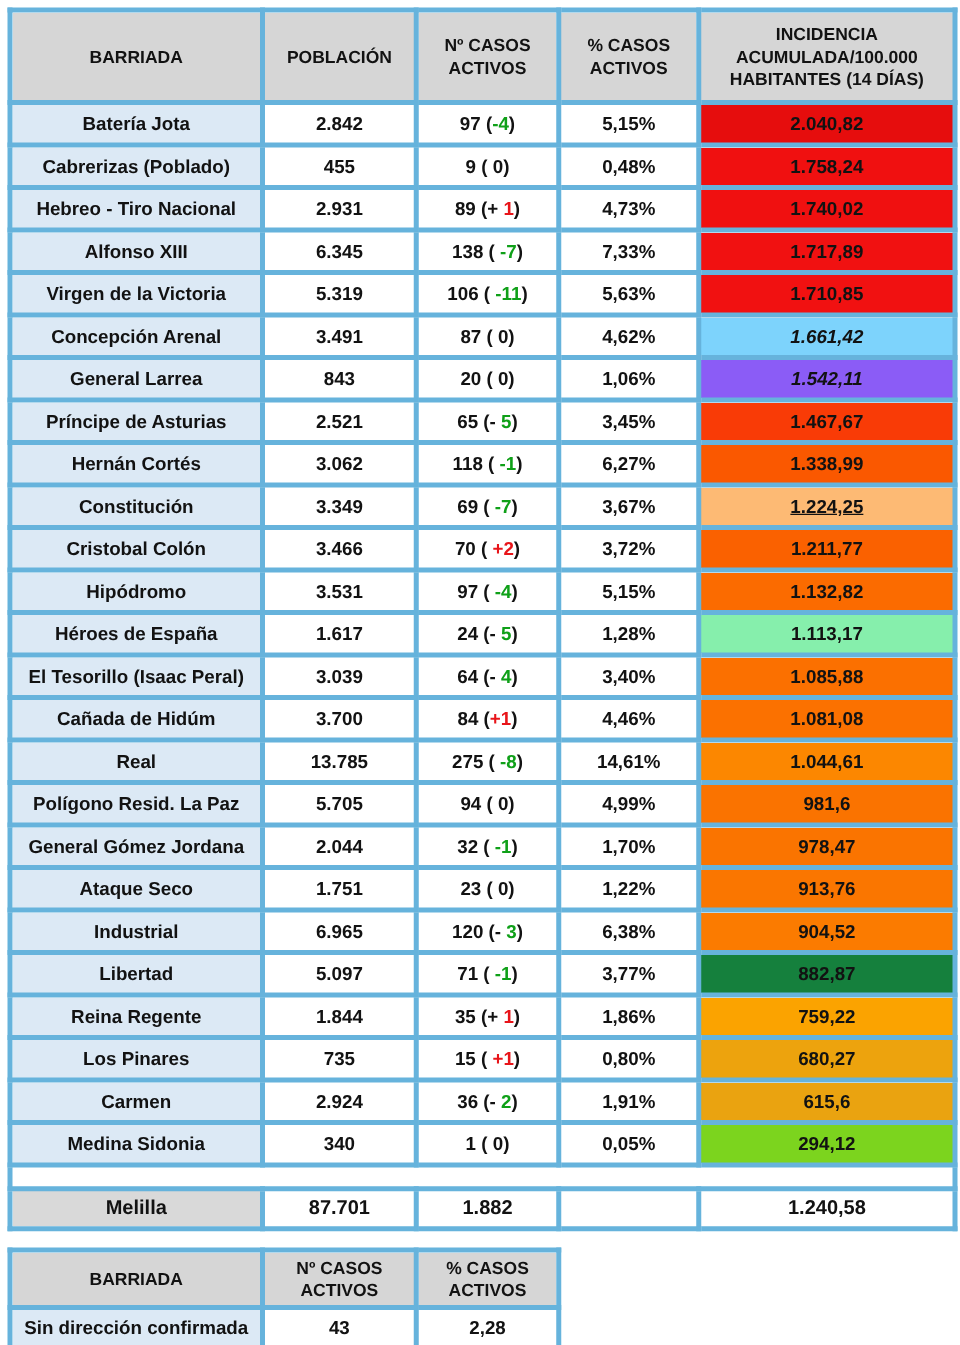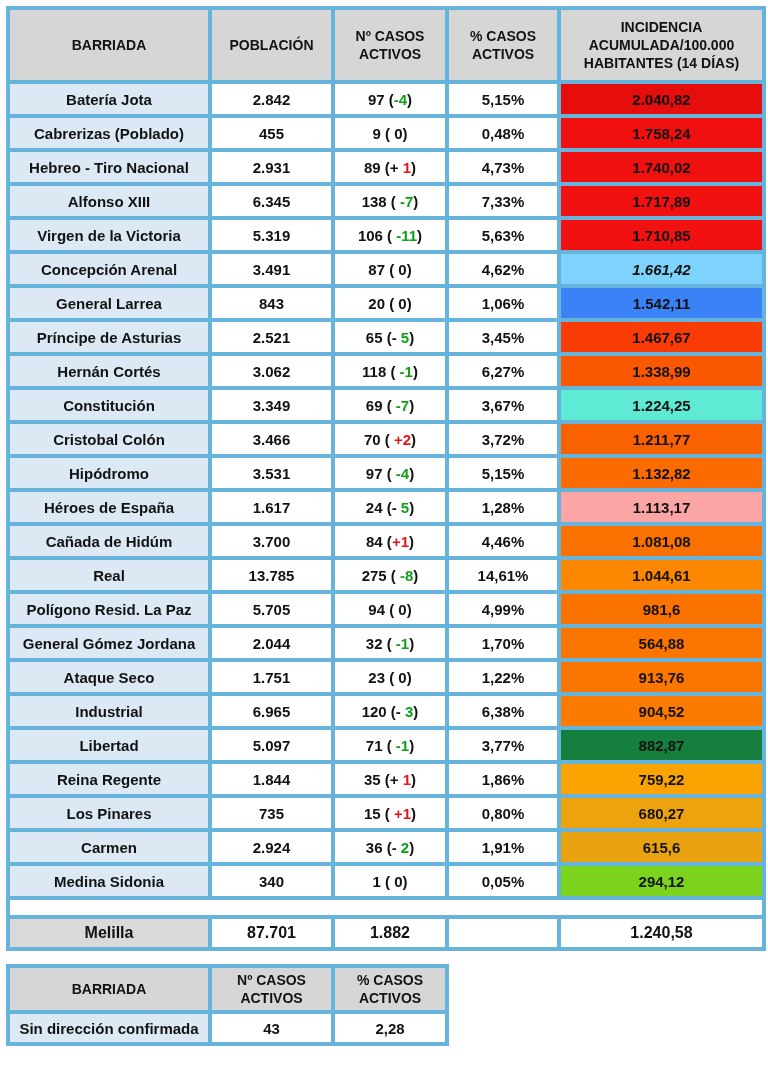--- a/index.html
+++ b/index.html
@@ -127,63 +127,70 @@
         <td class="num">3.491</td>
         <td class="num casos">87 ( <span class="delta-zero">0</span>)</td>
         <td class="num">4,62%</td>
         <td class="incid" style="background: #7dd3fc; font-style: italic;">1.661,42</td>
       </tr>
       <tr>
         <td class="label">General Larrea</td>
         <td class="num">843</td>
         <td class="num casos">20 ( <span class="delta-zero">0</span>)</td>
         <td class="num">1,06%</td>
-        <td class="incid" style="background: #3b82f6;">1.542,11</td>
+        <td class="incid" style="background: #8b5cf6; font-style: italic;">1.542,11</td>
       </tr>
       <tr>
         <td class="label">Príncipe de Asturias</td>
         <td class="num">2.521</td>
         <td class="num casos">65 (- <span class="delta-down">5</span>)</td>
         <td class="num">3,45%</td>
         <td class="incid" style="background: rgb(249, 59, 6);">1.467,67</td>
       </tr>
       <tr>
         <td class="label">Hernán Cortés</td>
         <td class="num">3.062</td>
         <td class="num casos">118 ( <span class="delta-down">-1</span>)</td>
         <td class="num">6,27%</td>
         <td class="incid" style="background: rgb(250, 88, 0);">1.338,99</td>
       </tr>
       <tr>
         <td class="label">Constitución</td>
         <td class="num">3.349</td>
         <td class="num casos">69 ( <span class="delta-down">-7</span>)</td>
         <td class="num">3,67%</td>
-        <td class="incid" style="background: #5eead4;">1.224,25</td>
+        <td class="incid" style="background: #fdba74; text-decoration: underline;">1.224,25</td>
       </tr>
       <tr>
         <td class="label">Cristobal Colón</td>
         <td class="num">3.466</td>
         <td class="num casos">70 ( <span class="delta-up">+2</span>)</td>
         <td class="num">3,72%</td>
         <td class="incid" style="background: rgb(250, 97, 0);">1.211,77</td>
       </tr>
       <tr>
         <td class="label">Hipódromo</td>
         <td class="num">3.531</td>
         <td class="num casos">97 ( <span class="delta-down">-4</span>)</td>
         <td class="num">5,15%</td>
         <td class="incid" style="background: rgb(251, 107, 0);">1.132,82</td>
       </tr>
       <tr>
         <td class="label">Héroes de España</td>
         <td class="num">1.617</td>
         <td class="num casos">24 (- <span class="delta-down">5</span>)</td>
         <td class="num">1,28%</td>
-        <td class="incid" style="background: #fca5a5;">1.113,17</td>
+        <td class="incid" style="background: #86efac;">1.113,17</td>
+      </tr>
+      <tr>
+        <td class="label">El Tesorillo (Isaac Peral)</td>
+        <td class="num">3.039</td>
+        <td class="num casos">64 (- <span class="delta-down">4</span>)</td>
+        <td class="num">3,40%</td>
+        <td class="incid" style="background: rgb(251, 112, 0);">1.085,88</td>
       </tr>
       <tr>
         <td class="label">Cañada de Hidúm</td>
         <td class="num">3.700</td>
         <td class="num casos">84 (<span class="delta-up">+1</span>)</td>
         <td class="num">4,46%</td>
         <td class="incid" style="background: rgb(251, 113, 0);">1.081,08</td>
       </tr>
       <tr>
         <td class="label">Real</td>
@@ -197,21 +204,21 @@
         <td class="num">5.705</td>
         <td class="num casos">94 ( <span class="delta-zero">0</span>)</td>
         <td class="num">4,99%</td>
         <td class="incid" style="background: rgb(250, 115, 0);">981,6</td>
       </tr>
       <tr>
         <td class="label">General Gómez Jordana</td>
         <td class="num">2.044</td>
         <td class="num casos">32 ( <span class="delta-down">-1</span>)</td>
         <td class="num">1,70%</td>
-        <td class="incid" style="background: rgb(250, 116, 0);">564,88</td>
+        <td class="incid" style="background: rgb(250, 116, 0);">978,47</td>
       </tr>
       <tr>
         <td class="label">Ataque Seco</td>
         <td class="num">1.751</td>
         <td class="num casos">23 ( <span class="delta-zero">0</span>)</td>
         <td class="num">1,22%</td>
         <td class="incid" style="background: rgb(250, 118, 0);">913,76</td>
       </tr>
       <tr>
         <td class="label">Industrial</td>

